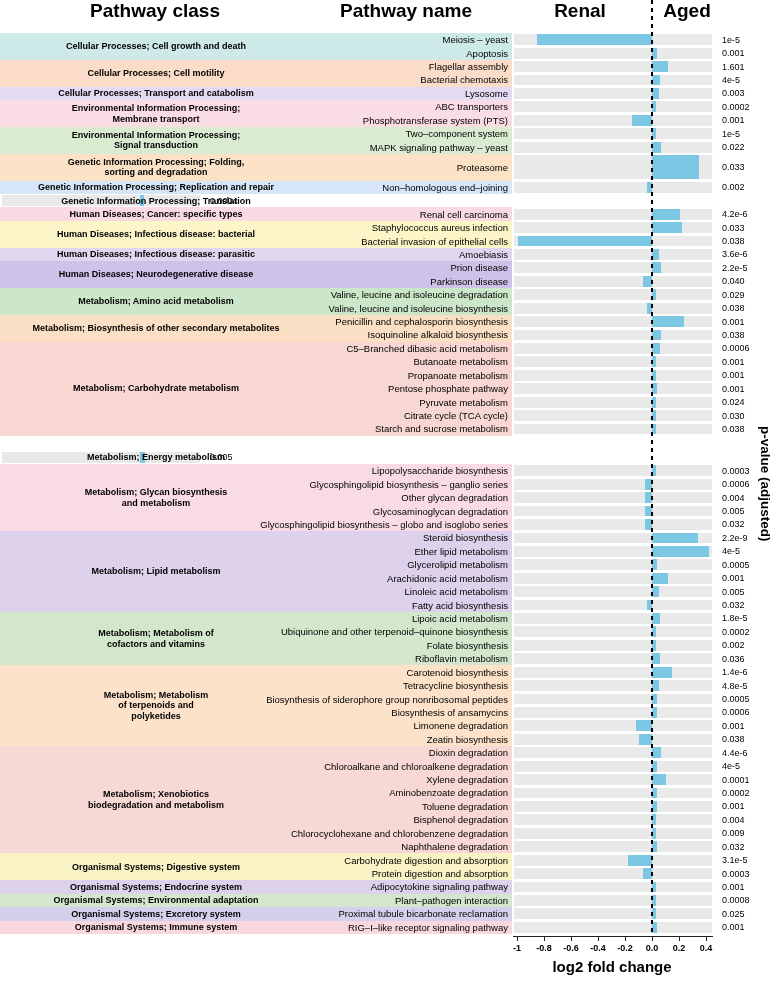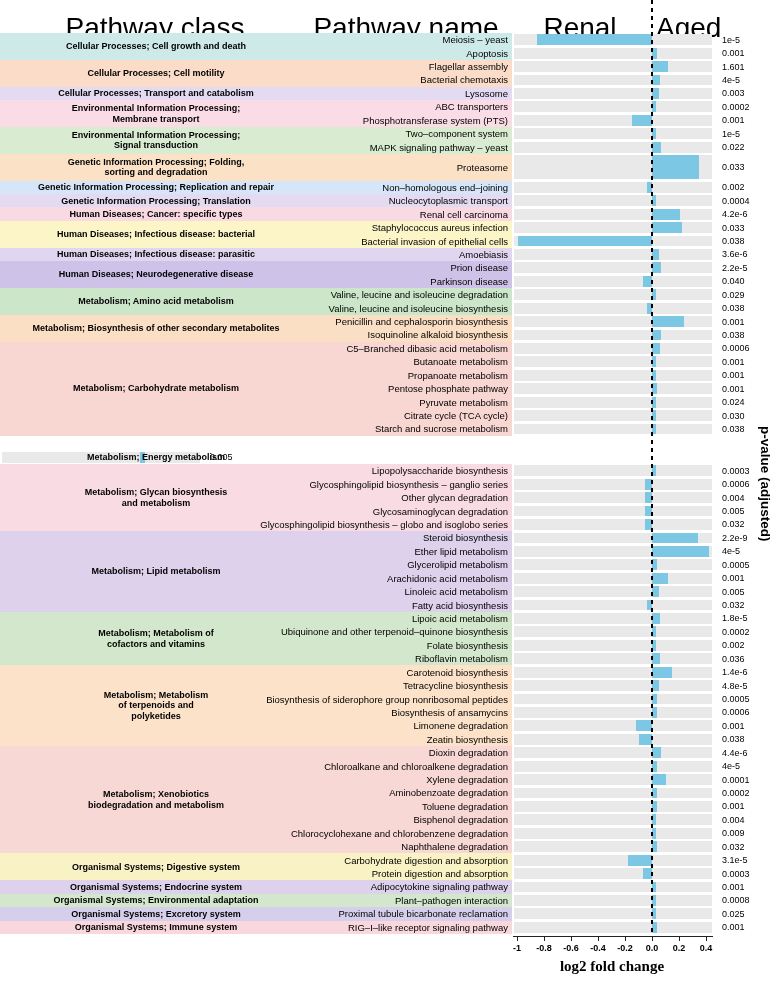--- a/index.html
+++ b/index.html
@@ -1,19 +1,19 @@
 <!DOCTYPE html>
 <html><head>
 <meta charset="utf-8">
 <style>
   html,body{margin:0;padding:0;background:#fff;}
   .page{position:relative;width:778px;height:990px;background:#fff;overflow:hidden;
         font-family:"Liberation Sans","DejaVu Sans",sans-serif;color:#000;}
   
-  .h{position:absolute;top:12px;font-weight:normal;font-size:28px;letter-spacing:0;}
+  .h{position:absolute;top:0;font-weight:bold;font-size:19px;letter-spacing:0;}
   .h-class{left:0;width:310px;text-align:center;}
   .h-name{left:300px;width:212px;text-align:center;}
   .h-young{left:514px;width:132px;text-align:center;}
   .h-aged{left:656px;width:62px;text-align:center;}
   
   .groups{position:absolute;left:0;top:33px;width:778px;height:901px;display:flex;flex-direction:column;}
   .group{position:relative;display:flex;min-height:0;}
   .class-label{position:absolute;left:0;top:0;bottom:0;width:312px;z-index:3;
                display:flex;align-items:center;justify-content:center;text-align:center;
                font-weight:bold;font-size:9px;line-height:10.5px;white-space:pre-line;
@@ -28,21 +28,21 @@
   .bar{position:absolute;top:1.3px;bottom:1.3px;background:var(--bar,#7cc7e4);}
   .p-cell{flex:1;display:flex;align-items:center;font-size:9px;padding-left:10px;box-sizing:border-box;white-space:nowrap;}
   
   .zero-line{position:absolute;left:651px;top:0;width:1.6px;height:936px;z-index:6;
              background:repeating-linear-gradient(to bottom,#000 0 4px,transparent 4px 8px);}
   
   .x-axis{position:absolute;left:0;top:934px;width:778px;height:56px;}
   .axis-line{position:absolute;left:513px;width:200px;top:2px;height:1px;background:#222;}
   .tick{position:absolute;top:2px;width:1px;height:5px;background:#222;}
   .tick-label{position:absolute;top:9px;width:30px;text-align:center;font-size:9px;font-weight:bold;}
-  .xlabel{position:absolute;left:512px;width:200px;top:24px;text-align:center;font-size:15px;font-weight:bold;font-family:Liberation Serif, serif;}
+  .xlabel{position:absolute;left:512px;width:200px;top:24px;text-align:center;font-size:15px;font-weight:bold;}
   
   .y-label-wrap{position:absolute;left:758px;top:33px;height:901px;display:flex;align-items:center;}
   .y-label{writing-mode:vertical-rl;font-size:13.5px;font-weight:bold;}
 </style>
 </head>
 <body>
 
 <div class="page" style="--bar: #7cc7e4; --strip: #e9e9e9;">
   <div class="header">
     <div class="h h-class">Pathway class</div>
@@ -175,21 +175,20 @@
               <div class="bar" style="width: 5.4px; left: 134.6px;"></div>
             </div>
             <div class="p-cell">0.002</div>
           </div>
         </div>
       </div>
       <div class="group" style="flex: 1 0 0px; --band: #e4daf2;">
         <div class="class-label">Genetic Information Processing; Translation</div>
         <div class="rows">
           <div class="row">
-            <div class="name-cell">Nucleocytoplasmic transport</div>
             <div class="chart-cell">
               <div class="strip"></div>
               <div class="bar" style="width: 4.05px; left: 140px;"></div>
             </div>
             <div class="p-cell">0.0004</div>
           </div>
         </div>
       </div>
       <div class="group" style="flex: 1 0 0px; --band: #f9d9e2;">
         <div class="class-label">Human Diseases; Cancer: specific types</div>

